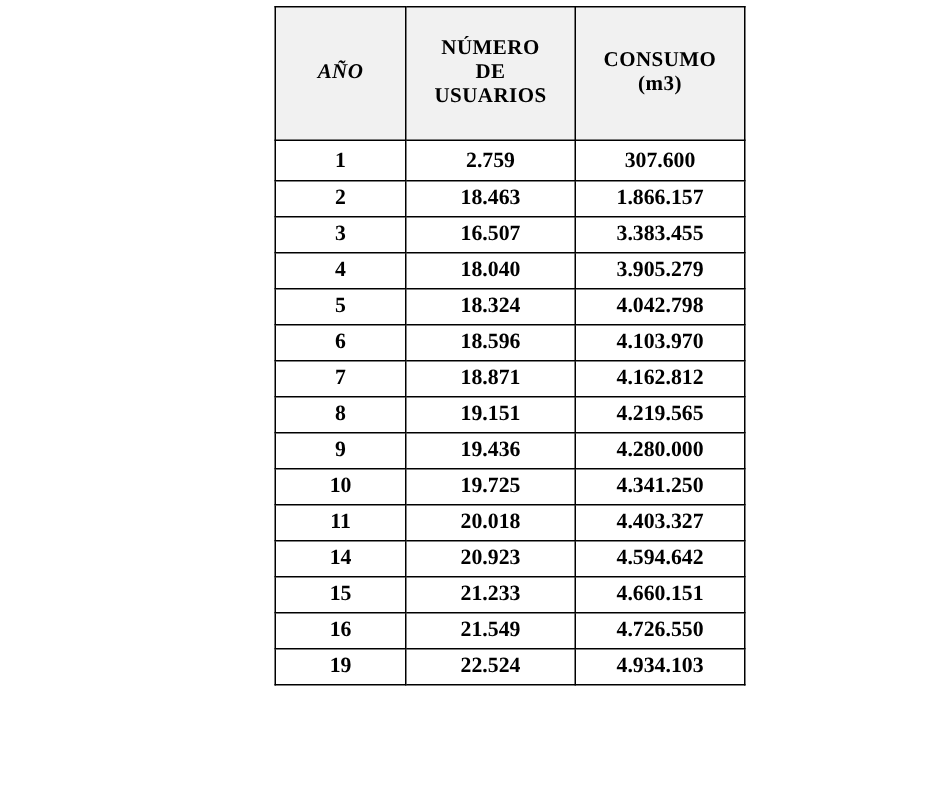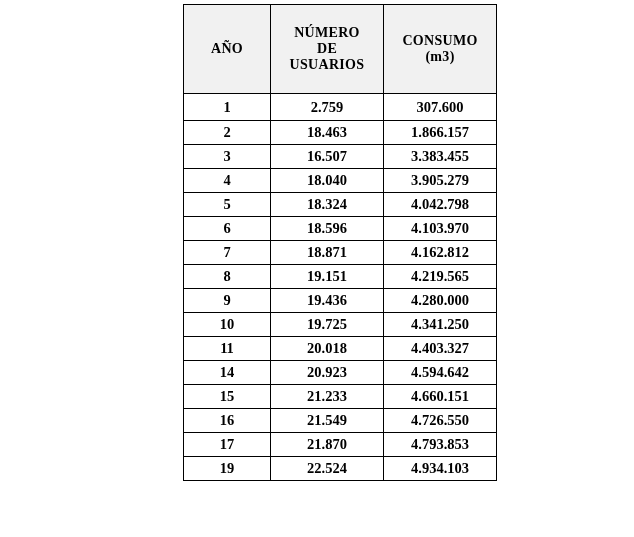--- a/index.html
+++ b/index.html
@@ -40,21 +40,21 @@
   }
   table.data-table thead th {
     background: #f1f1f1;
     font-weight: bold;
     font-size: 14px;
     line-height: 1.15;
     letter-spacing: 0.3px;
     padding: 6px 4px;
     height: 76px;
   }
-  th.col-year { width: 78px; }
+  th.col-year { width: 78px; font-style: italic; }
   th.col-users { width: 104px; }
   th.col-consumo { width: 104px; }
 
   table.data-table tbody td {
     font-size: 14.5px;
     padding: 1px 4px;
     height: 21px;
   }
   td.c-year {
     font-weight: bold;
@@ -154,25 +154,20 @@
             <td class="c-year">15</td>
             <td class="c-users">21.233</td>
             <td class="c-consumo">4.660.151</td>
           </tr>
           <tr>
             <td class="c-year">16</td>
             <td class="c-users">21.549</td>
             <td class="c-consumo">4.726.550</td>
           </tr>
           <tr>
-            <td class="c-year">17</td>
-            <td class="c-users">21.870</td>
-            <td class="c-consumo">4.793.853</td>
-          </tr>
-          <tr>
             <td class="c-year">19</td>
             <td class="c-users">22.524</td>
             <td class="c-consumo">4.934.103</td>
           </tr>
         </tbody>
     </table>
   </div>
 </div>
 
 </body></html>

